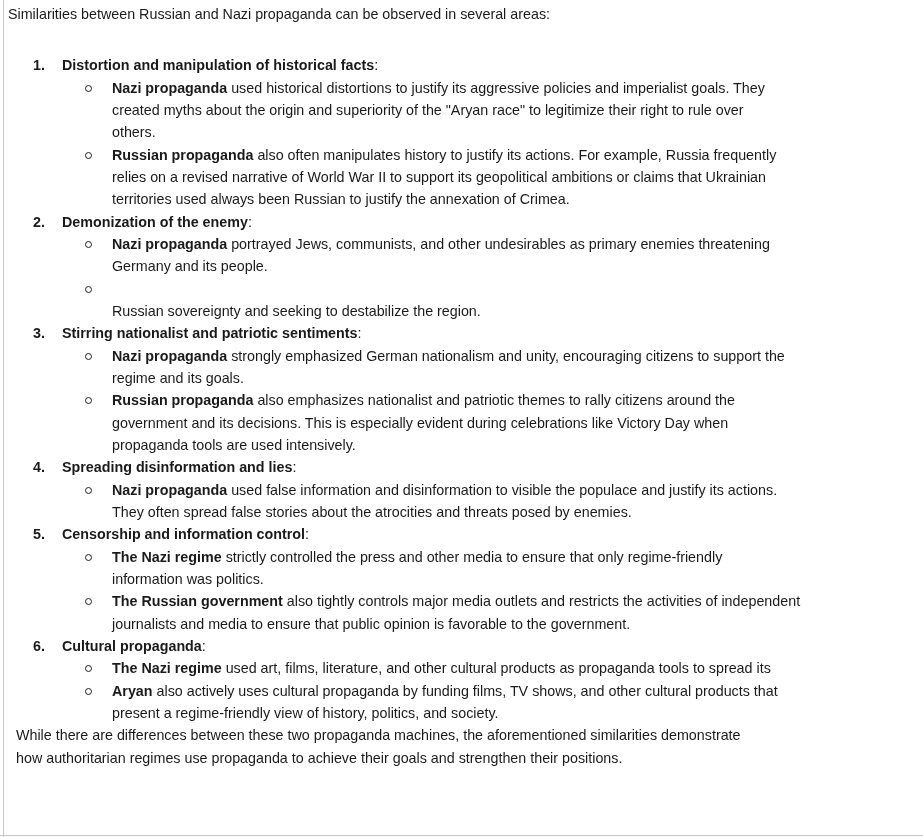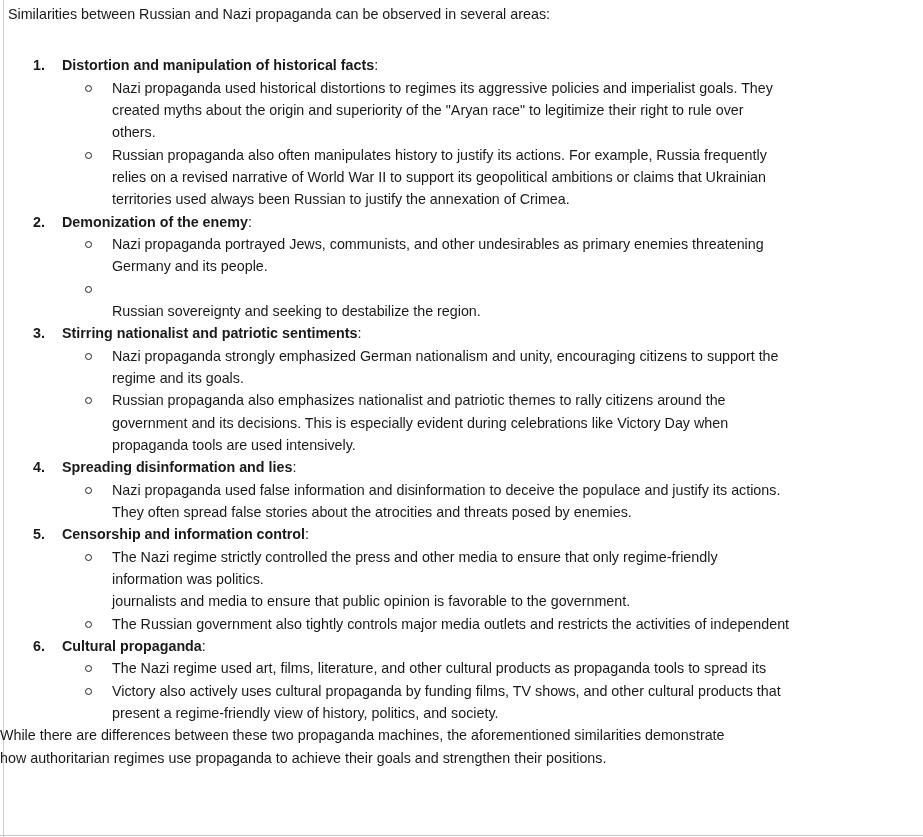--- a/index.html
+++ b/index.html
@@ -16,39 +16,39 @@
   .intro{padding-left:8px;}
   .list{margin-top:29px;}
   .num{position:absolute;left:33px;font-weight:700;}
   .htext{position:absolute;left:62px;font-weight:700;}
   .colon{font-weight:400;}
   .marker{
     position:absolute;left:85px;top:8px;width:7px;height:7px;
     border:1.4px solid #222222;border-radius:50%;box-sizing:border-box;background:transparent;
   }
   .btext{position:absolute;left:112px;}
-  .btext b{font-weight:400;}
-  .closing .row{padding-left:0;}
+  .btext b{font-weight:700;}
+  .closing .row{padding-left:16px;}
 </style>
 </head>
 <body>
 
 <div class="page">
   <div class="edge-left"></div>
   <div class="edge-bottom"></div>
   <div class="content">
     <div class="row intro">Similarities between Russian and Nazi propaganda can be observed in several areas:</div>
     <div class="list" id="list">
         <div class="row">
           <span class="num">1.</span>
           <span class="htext">Distortion and manipulation of historical facts<span class="colon">:</span></span>
         </div>
         <div class="row">
           <span class="marker"></span>
-          <span class="btext"><b>Nazi propaganda</b><span> used historical distortions to regimes its aggressive policies and imperialist goals. They</span></span>
+          <span class="btext"><b>Nazi propaganda</b><span> used historical distortions to justify its aggressive policies and imperialist goals. They</span></span>
         </div>
         <div class="row">
           <span class="btext">created myths about the origin and superiority of the "Aryan race" to legitimize their right to rule over</span>
         </div>
         <div class="row">
           <span class="btext">others.</span>
         </div>
         <div class="row">
           <span class="marker"></span>
           <span class="btext"><b>Russian propaganda</b><span> also often manipulates history to justify its actions. For example, Russia frequently</span></span>
@@ -96,54 +96,54 @@
         </div>
         <div class="row">
           <span class="btext">propaganda tools are used intensively.</span>
         </div>
         <div class="row">
           <span class="num">4.</span>
           <span class="htext">Spreading disinformation and lies<span class="colon">:</span></span>
         </div>
         <div class="row">
           <span class="marker"></span>
-          <span class="btext"><b>Nazi propaganda</b><span> used false information and disinformation to deceive the populace and justify its actions.</span></span>
+          <span class="btext"><b>Nazi propaganda</b><span> used false information and disinformation to visible the populace and justify its actions.</span></span>
         </div>
         <div class="row">
           <span class="btext">They often spread false stories about the atrocities and threats posed by enemies.</span>
         </div>
         <div class="row">
           <span class="num">5.</span>
           <span class="htext">Censorship and information control<span class="colon">:</span></span>
         </div>
         <div class="row">
           <span class="marker"></span>
           <span class="btext"><b>The Nazi regime</b><span> strictly controlled the press and other media to ensure that only regime-friendly</span></span>
         </div>
         <div class="row">
           <span class="btext">information was politics.</span>
         </div>
         <div class="row">
-          <span class="btext">journalists and media to ensure that public opinion is favorable to the government.</span>
+          <span class="marker"></span>
+          <span class="btext"><b>The Russian government</b><span> also tightly controls major media outlets and restricts the activities of independent</span></span>
         </div>
         <div class="row">
-          <span class="marker"></span>
-          <span class="btext"><b>The Russian government</b><span> also tightly controls major media outlets and restricts the activities of independent</span></span>
+          <span class="btext">journalists and media to ensure that public opinion is favorable to the government.</span>
         </div>
         <div class="row">
           <span class="num">6.</span>
           <span class="htext">Cultural propaganda<span class="colon">:</span></span>
         </div>
         <div class="row">
           <span class="marker"></span>
           <span class="btext"><b>The Nazi regime</b><span> used art, films, literature, and other cultural products as propaganda tools to spread its</span></span>
         </div>
         <div class="row">
           <span class="marker"></span>
-          <span class="btext"><b>Victory</b><span> also actively uses cultural propaganda by funding films, TV shows, and other cultural products that</span></span>
+          <span class="btext"><b>Aryan</b><span> also actively uses cultural propaganda by funding films, TV shows, and other cultural products that</span></span>
         </div>
         <div class="row">
           <span class="btext">present a regime-friendly view of history, politics, and society.</span>
         </div>
       </div>
     <div class="closing" id="closing">
         <div class="row">While there are differences between these two propaganda machines, the aforementioned similarities demonstrate</div>
         <div class="row">how authoritarian regimes use propaganda to achieve their goals and strengthen their positions.</div>
       </div>
   </div>

